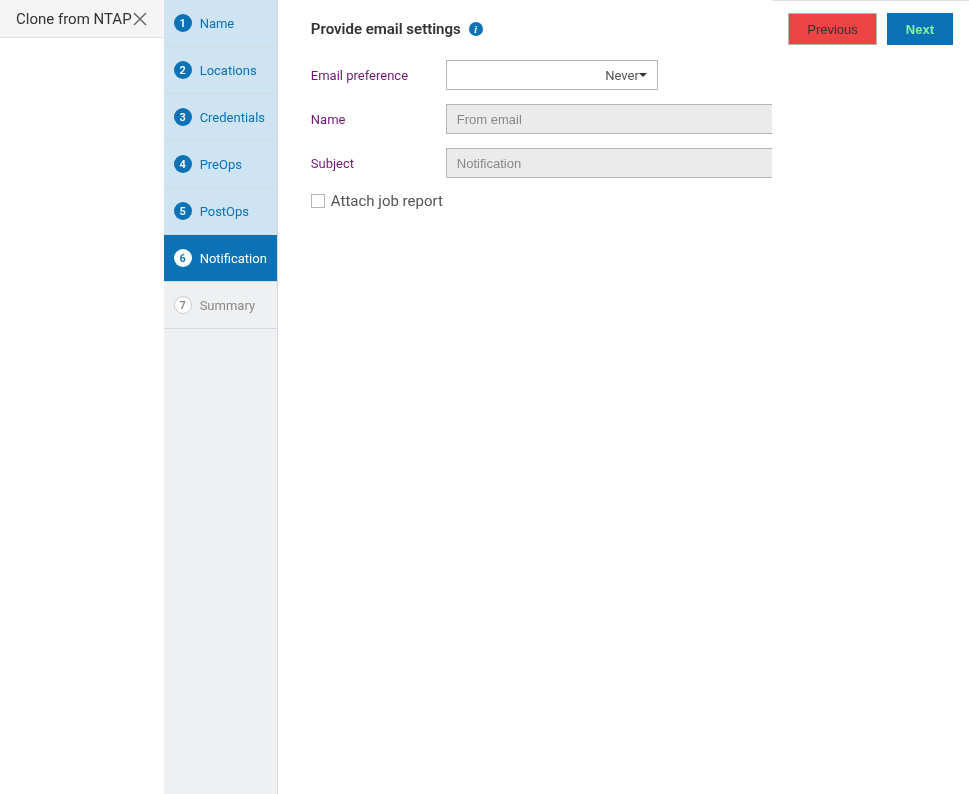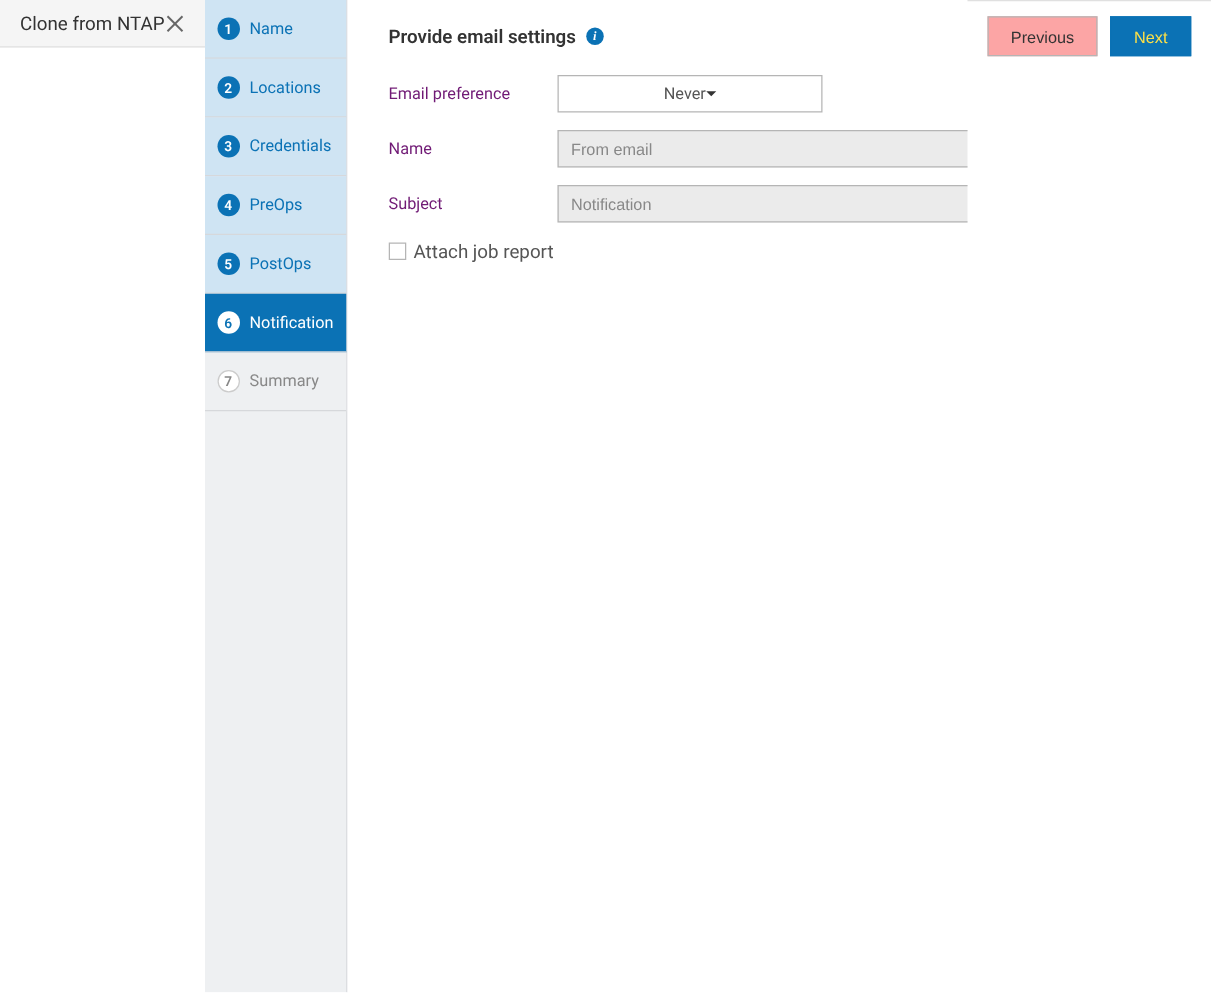--- a/index.html
+++ b/index.html
@@ -137,21 +137,21 @@
       border: 1px solid #b5b5b5;
       padding: 0 10px;
       font-size: 13px;
       color: #555;
       background: #fff;
     }
     .form-control.select {
       width: 212px;
       display: flex;
       align-items: center;
-      justify-content: center;
+      justify-content: flex-end;
       cursor: pointer;
     }
     .caret {
       width: 0;
       height: 0;
       border-left: 4px solid transparent;
       border-right: 4px solid transparent;
       border-top: 4px solid #333;
     }
     .form-control.text {
@@ -187,28 +187,29 @@
       justify-content: flex-end;
       padding: 0 16px;
       gap: 10px;
       background: #fff;
     }
     .btn {
       height: 32px;
       padding: 0 18px;
       font-size: 13px;
       border: 1px solid #b5b5b5;
-      background: #fca5a5;
+      background: #ef4444;
       color: #333;
       cursor: pointer;
     }
     .btn.primary {
       background: #0b72b5;
       border-color: #0b72b5;
-      color: #fde047;
+      color: #86efac;
+      font-weight: bold;
     }
   </style>
 </head>
 <body>
 
 <div class="dialog">
   <div class="dialog-header">
     <div class="dialog-title">Clone from NTAP</div>
     <svg class="close-icon" viewBox="0 0 16 16" fill="none" stroke-width="1.5">
       <line x1="2" y1="2" x2="14" y2="14"></line>

